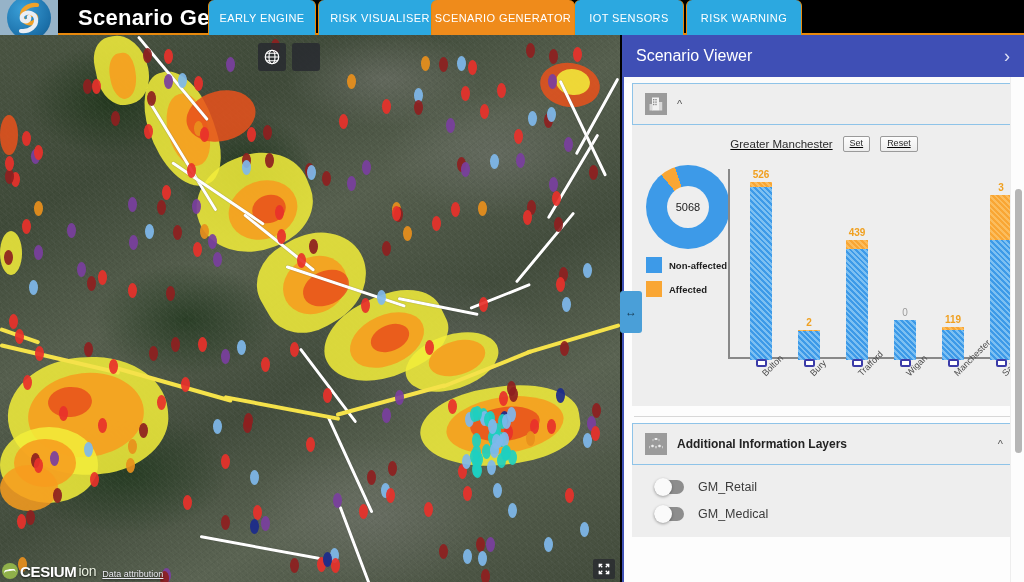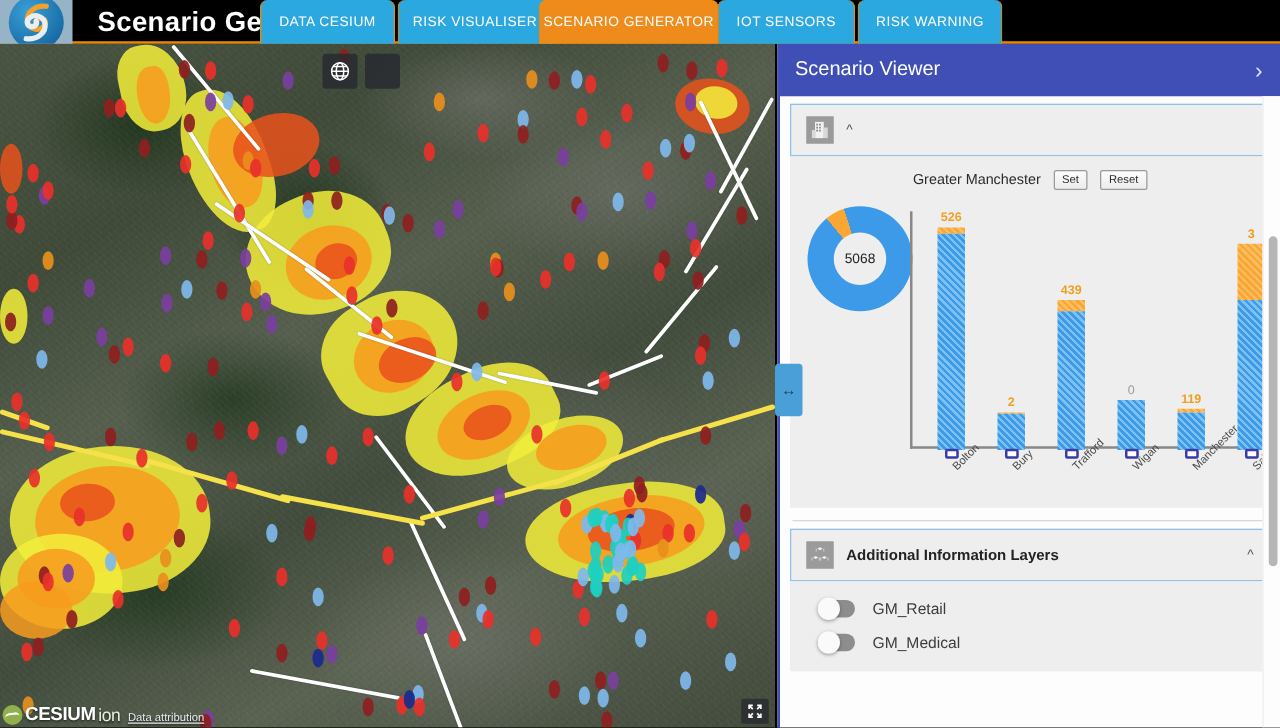--- a/index.html
+++ b/index.html
@@ -91,21 +91,21 @@
     display: flex; align-items: center; justify-content: center;
     cursor: pointer; z-index: 12;
   }
   #map-ctrl-globe { left: 258px; }
   #map-ctrl-box   { left: 292px; }
   #cesium-credit {
     position: absolute; bottom: 2px; left: 2px; z-index: 12;
     display: flex; align-items: flex-end; gap: 6px;
   }
   #cesium-logo {
-    display: flex; align-items: center; gap: 2px;
+    display: flex; gap: 2px;
     font-size: 15px; font-weight: bold; color: #fff;
     letter-spacing: -0.3px; text-shadow: 0 1px 2px rgba(0,0,0,.7);
   }
   #cesium-dot {
     width: 16px; height: 16px; border-radius: 50%;
     background: #8fb04a; display: inline-block; position: relative;
   }
   #cesium-dot::after {
     content: ""; position: absolute; left: 2px; top: 6px;
     width: 12px; height: 5px;
@@ -167,21 +167,21 @@
   }
   .card-title { font-size: 12px; font-weight: bold; color: #232323; flex: 1; }
   .chevron { font-size: 11px; color: #555; }
   .panel-icon {
     width: 22px; height: 22px; background: #9b9b9b;
     display: flex; align-items: center; justify-content: center;
     flex: 0 0 22px;
   }
 
   
-  #chart-block { background: #eeeeee; padding: 8px 0 10px 0; position: relative; }
+  #chart-block { background: #eeeeee; padding: 8px 0 10px 0; position: relative; text-decoration: underline; }
   #chart-top {
     display: flex; align-items: center; justify-content: center;
     gap: 10px; height: 22px; margin-bottom: 6px;
   }
   #region-label { font-size: 11.5px; color: #2b2b2b; }
   .sm-btn {
     font-size: 9px; color: #2b2b2b;
     background: linear-gradient(#fdfdfd,#ececec);
     border: 1px solid #9a9a9a; border-radius: 2px;
     padding: 2px 6px; cursor: pointer; line-height: 1.1;
@@ -280,21 +280,21 @@
       <span id="logo-circle">
         <svg width="44" height="44" viewBox="0 0 44 44" style="position:absolute;left:0;top:0">
           <path d="M30 9c-9 -1 -16 5 -15 12 1 6 8 8 12 5 3-2 3-6 0-7 -3-1-6 1-5 4" fill="none" stroke="#f0a22a" stroke-width="4.2" stroke-linecap="round"></path>
           <path d="M14 35c9 1 16-5 15-12 -1-6 -8-8 -12-5 -3 2 -3 6 0 7 3 1 6-1 5-4" fill="none" stroke="#e9eef5" stroke-width="4.2" stroke-linecap="round"></path>
         </svg>
       </span>
     </div>
     <div id="app-title">Scenario Generator</div>
     <div id="tabs-container">
         <div class="tab" style="left: 208px; width: 108px;">
-          <span>DATA CESIUM</span>
+          <span>EARLY ENGINE</span>
         </div>
         <div class="tab" style="left: 318px; width: 124px;">
           <span>RISK VISUALISER</span>
         </div>
         <div class="tab active" style="left: 431px; width: 144px;">
           <span>SCENARIO GENERATOR</span>
         </div>
         <div class="tab" style="left: 574px; width: 110px;">
           <span>IOT SENSORS</span>
         </div>
@@ -651,20 +651,30 @@
             <span id="region-label">Greater Manchester</span>
             <button class="sm-btn">Set</button>
             <button class="sm-btn">Reset</button>
           </div>
 
           <div id="chart-area">
             <div id="donut-wrap">
               <div id="donut" style="background: conic-gradient(from -18deg, rgb(61, 154, 232) 0deg, rgb(61, 154, 232) 338.264deg, rgb(249, 166, 52) 338.264deg, rgb(249, 166, 52) 360deg);">
                 <div id="donut-val">5068</div>
               </div>
+              <div id="legend">
+                  <div class="legend-row">
+                    <span class="legend-sw" style="background: rgb(61, 154, 232);"></span>
+                    <span>Non-affected</span>
+                  </div>
+                  <div class="legend-row">
+                    <span class="legend-sw" style="background: rgb(249, 166, 52);"></span>
+                    <span>Affected</span>
+                  </div>
+                </div>
             </div>
 
             <div id="plot">
               <div id="axis-y"></div>
               <div id="axis-x"></div>
               <div id="bars">
                   <div class="bar-col" style="left: 22px;">
                     <div class="bar-label">526</div>
                     <div class="bar-seg-aff" style="height: 5px;"></div>
                     <div class="bar-seg-non" style="height: 173px;"></div>

